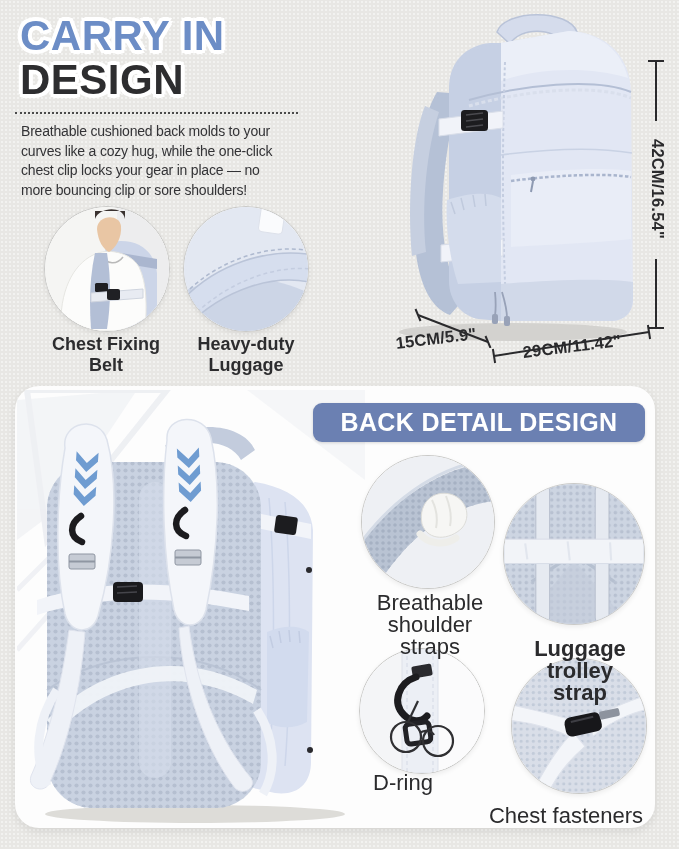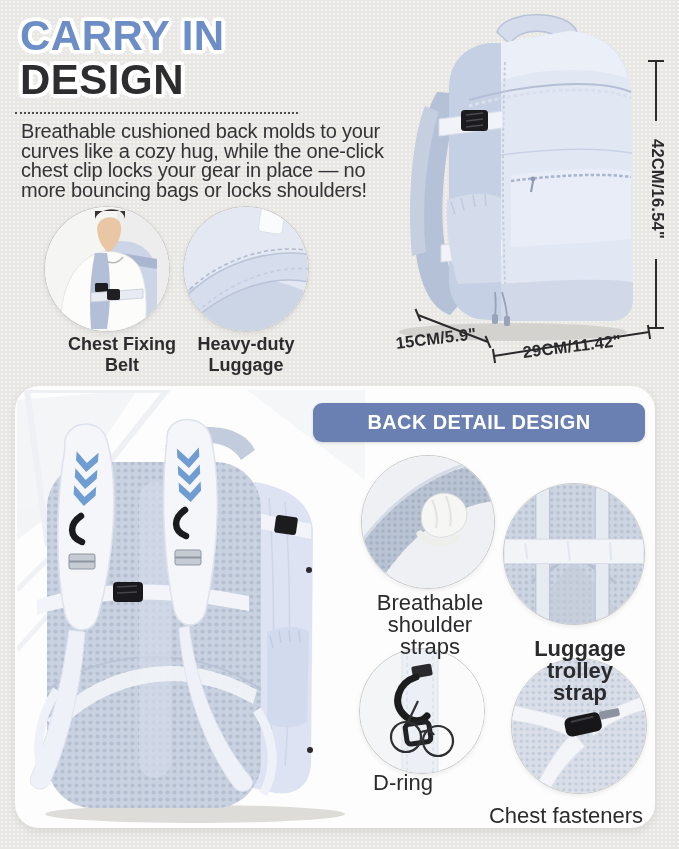--- a/index.html
+++ b/index.html
@@ -11,57 +11,57 @@
     font-family:"Liberation Sans",sans-serif;color:#2d2d2f;
   }
   .abs{position:absolute;}
   
   .h-wrap{left:20px;top:14px;line-height:44px;}
   .h-line{display:block;font-size:42px;font-weight:800;letter-spacing:.5px;white-space:nowrap;
     text-shadow:-3px -3px 0 #fff,3px -3px 0 #fff,-3px 3px 0 #fff,3px 3px 0 #fff,0 -4px 0 #fff,0 4px 0 #fff,-4px 0 0 #fff,4px 0 0 #fff;}
   .h-blue{color:#6c8dc6;}
   .h-dark{color:#2d2d2f;}
   .dotted{left:15px;top:112px;width:283px;height:0;border-top:2px dotted #4b4b4b;}
-  .para{left:21px;top:122px;font-size:20px;line-height:19.5px;color:#333336;font-weight:400;}
+  .para{left:21px;top:122px;font-size:14px;line-height:19.5px;color:#333336;font-weight:400;}
   .para span{display:block;white-space:nowrap;letter-spacing:-.2px;}
   
   .pcirc{border-radius:50%;overflow:hidden;background:#fff;border:1px solid #c9c9c7;box-shadow:0 2px 5px rgba(0,0,0,.07);}
   .pcirc svg{display:block;width:100%;height:100%;}
   .clabel{font-size:18px;font-weight:700;line-height:21px;color:#2c2c2e;text-align:center;}
   
   .dim-text{font-weight:700;font-size:16.5px;color:#2a2a2c;text-align:center;white-space:nowrap;letter-spacing:.2px;}
   .dim-v{writing-mode:vertical-rl;left:645px;top:122px;height:134px;width:22px;text-align:center;}
   .dim-d{left:386px;top:329px;width:100px;transform:rotate(-7deg);}
   .dim-w{left:497px;top:337px;width:150px;transform:rotate(-7deg);}
   
   .card{left:15px;top:386px;width:640px;height:442px;border-radius:24px;background:#fdfdfd;
     box-shadow:0 3px 10px rgba(0,0,0,.09);overflow:hidden;}
   .banner{left:298px;top:17px;width:332px;height:39px;border-radius:9px;background:#6b80b2;
-    display:flex;align-items:center;justify-content:center;color:#ffffff;font-size:20px;
+    display:flex;align-items:center;justify-content:center;color:#ffffff;font-size:25px;
     font-weight:700;letter-spacing:.4px;white-space:nowrap;box-shadow:0 1px 3px rgba(0,0,0,.15);}
   .flabel{font-size:22px;font-weight:400;line-height:22px;color:#2b2b2d;text-align:center;}
   .photo svg{display:block;}
 </style>
 </head>
 <body>
 
 <div class="canvas">
 
   <div class="abs h-wrap">
     <span class="h-line h-blue">CARRY IN</span>
     <span class="h-line h-dark">DESIGN</span>
   </div>
 
   <div class="abs dotted"></div>
 
   <div class="abs para">
     <span>Breathable cushioned back molds to your</span>
     <span>curves like a cozy hug, while the one-click</span>
     <span>chest clip locks your gear in place — no</span>
-    <span>more bouncing bags or locks shoulders!</span>
+    <span>more bouncing clip or sore shoulders!</span>
   </div>
 
   <div class="abs pcirc photo" style="left:44px;top:206px;width:124px;height:124px;">
     <svg viewBox="0 0 124 124">
       <rect width="124" height="124" fill="#f5f5f3"></rect>
       <rect x="72" width="52" height="124" fill="#ededee"></rect>
       <path d="M60 36 C92 28 110 44 112 66 L112 114 C96 122 78 122 64 118 Z" fill="#ccd5e8"></path>
       <path d="M64 44 L112 52 L112 62 L64 54 Z" fill="#aab6cf"></path>
       <path d="M16 124 C14 84 28 58 48 48 C64 40 86 46 94 60 C102 76 102 100 100 124 Z" fill="#fcfcfb" stroke="#e6e6e2"></path>
       <path d="M52 22 C52 8 74 6 76 19 C77 30 71 41 64 45 C58 42 53 34 52 22 Z" fill="#e9c6a4"></path>
@@ -78,21 +78,21 @@
     <svg viewBox="0 0 124 124">
       <rect width="124" height="124" fill="#e3e8f2"></rect>
       <path d="M0 84 C40 66 90 68 124 86 L124 124 L0 124 Z" fill="#ccd5e6"></path>
       <path d="M-6 98 C30 56 86 40 130 48 L130 76 C90 66 40 82 2 120 Z" fill="#d6deee" stroke="#bac4d8" stroke-width="1.5"></path>
       <path d="M-4 92 C32 52 86 36 128 44" stroke="#aeb9cf" stroke-width="1.5" stroke-dasharray="4 3" fill="none"></path>
       <path d="M8 110 C44 74 92 58 128 62" stroke="#c4cde0" stroke-width="1.5" stroke-dasharray="4 3" fill="none"></path>
       <rect x="76" y="-4" width="24" height="30" rx="4" fill="#fafbfd" stroke="#dde1ea" transform="rotate(8 88 11)"></rect>
     </svg>
   </div>
 
-  <div class="abs clabel" style="left:52px;top:334px;width:140px;">Chest Fixing Belt</div>
+  <div class="abs clabel" style="left:36px;top:334px;width:140px;">Chest Fixing Belt</div>
   <div class="abs clabel" style="left:176px;top:334px;width:140px;">Heavy-duty Luggage</div>
 
   <div class="abs photo" style="left:381px;top:2px;width:264px;height:342px;">
     <svg viewBox="0 0 264 342" width="264" height="342">
       <ellipse cx="132" cy="330" rx="114" ry="9" fill="#d3d2cf"></ellipse>
       <path d="M56 90 C36 124 27 196 35 252 C40 289 53 307 69 313 L83 297 C67 277 59 237 62 189 C65 149 71 114 81 92 Z" fill="#b5c1d6"></path>
       <path d="M44 104 C31 136 26 200 31 254 L45 250 C40 202 46 146 58 110 Z" fill="#c6cfe0"></path>
       <path d="M116 30 C124 7 188 7 196 30 L183 42 C173 25 139 25 129 42 Z" fill="#d5dcec" stroke="#b9c3d8" stroke-width="1.5"></path>
       <path d="M68 86 C68 58 87 43 109 41 L120 41 L120 319 L97 317 C81 314 68 299 68 279 Z" fill="#c6d0e4"></path>
       <path d="M120 41 L188 29 C228 31 248 56 250 88 L252 297 C252 311 243 319 229 319 L120 319 Z" fill="#e2e7f4"></path>

